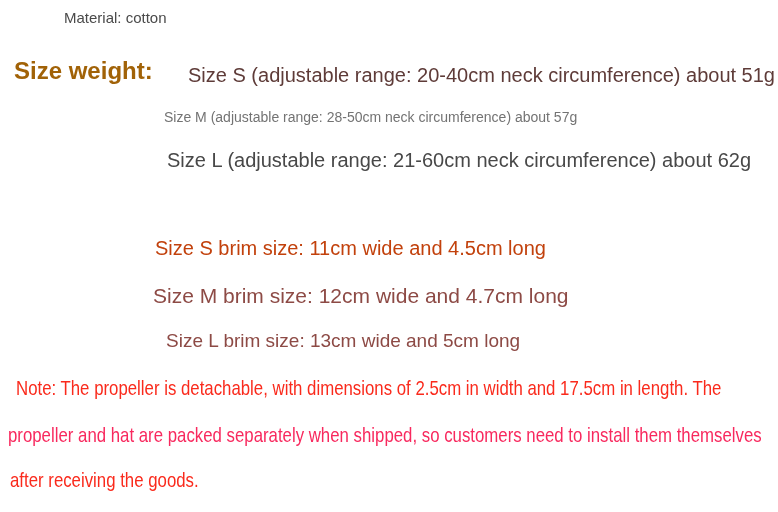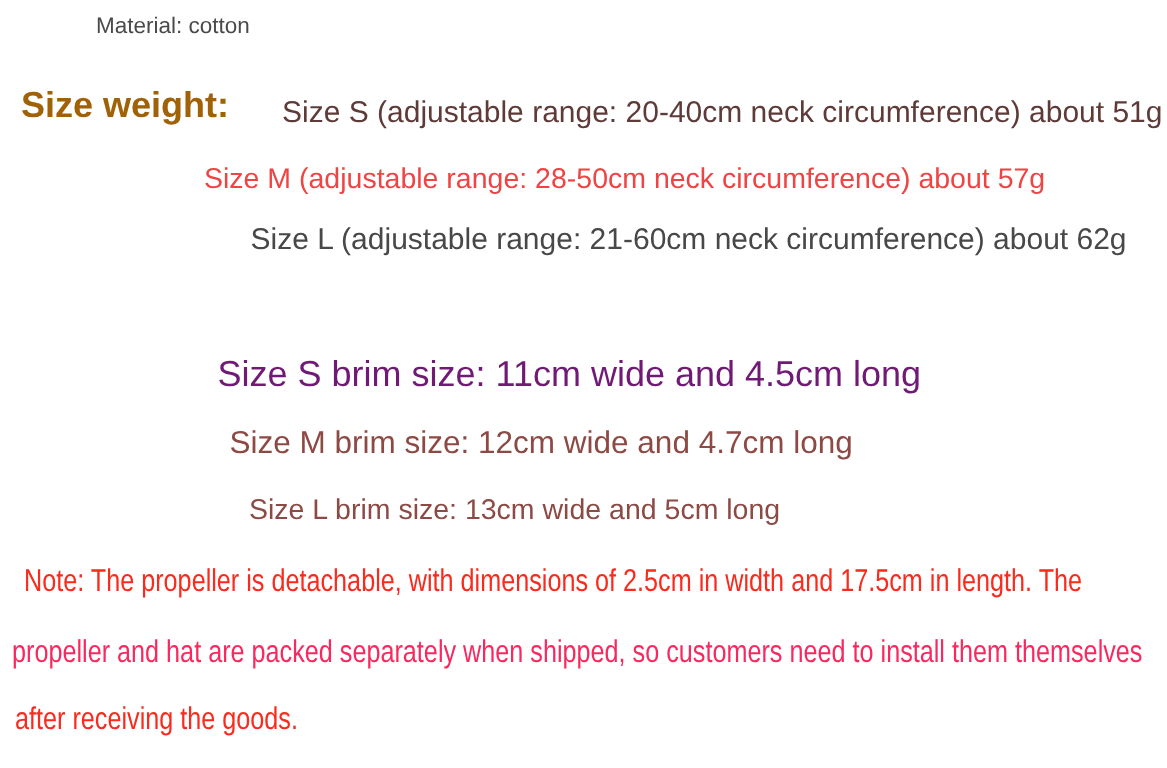--- a/index.html
+++ b/index.html
@@ -30,33 +30,33 @@
     font-weight: 600;
     color: #a16207;
   }
   .weight-s {
     left: 172px; top: 63px;
     font-size: 20px;
     color: #5e3b38;
     margin-left: 16px;
   }
   .weight-m {
-    left: 136px; top: 109px;
-    font-size: 19px;
-    color: #ef4444;
+    left: 164px; top: 109px;
+    font-size: 14px;
+    color: #737373;
   }
   .weight-l {
     left: 167px; top: 148px;
     font-size: 20px;
     color: #484848;
   }
   .brim-s {
-    left: 145px; top: 236px;
-    font-size: 24px;
-    color: #701a75;
+    left: 155px; top: 236px;
+    font-size: 20px;
+    color: #c2410c;
   }
   .brim-m {
     left: 153px; top: 283px;
     font-size: 21px;
     color: #8d4a45;
     text-align: center;
   }
   .brim-l {
     left: 166px; top: 330px;
     font-size: 19px;

